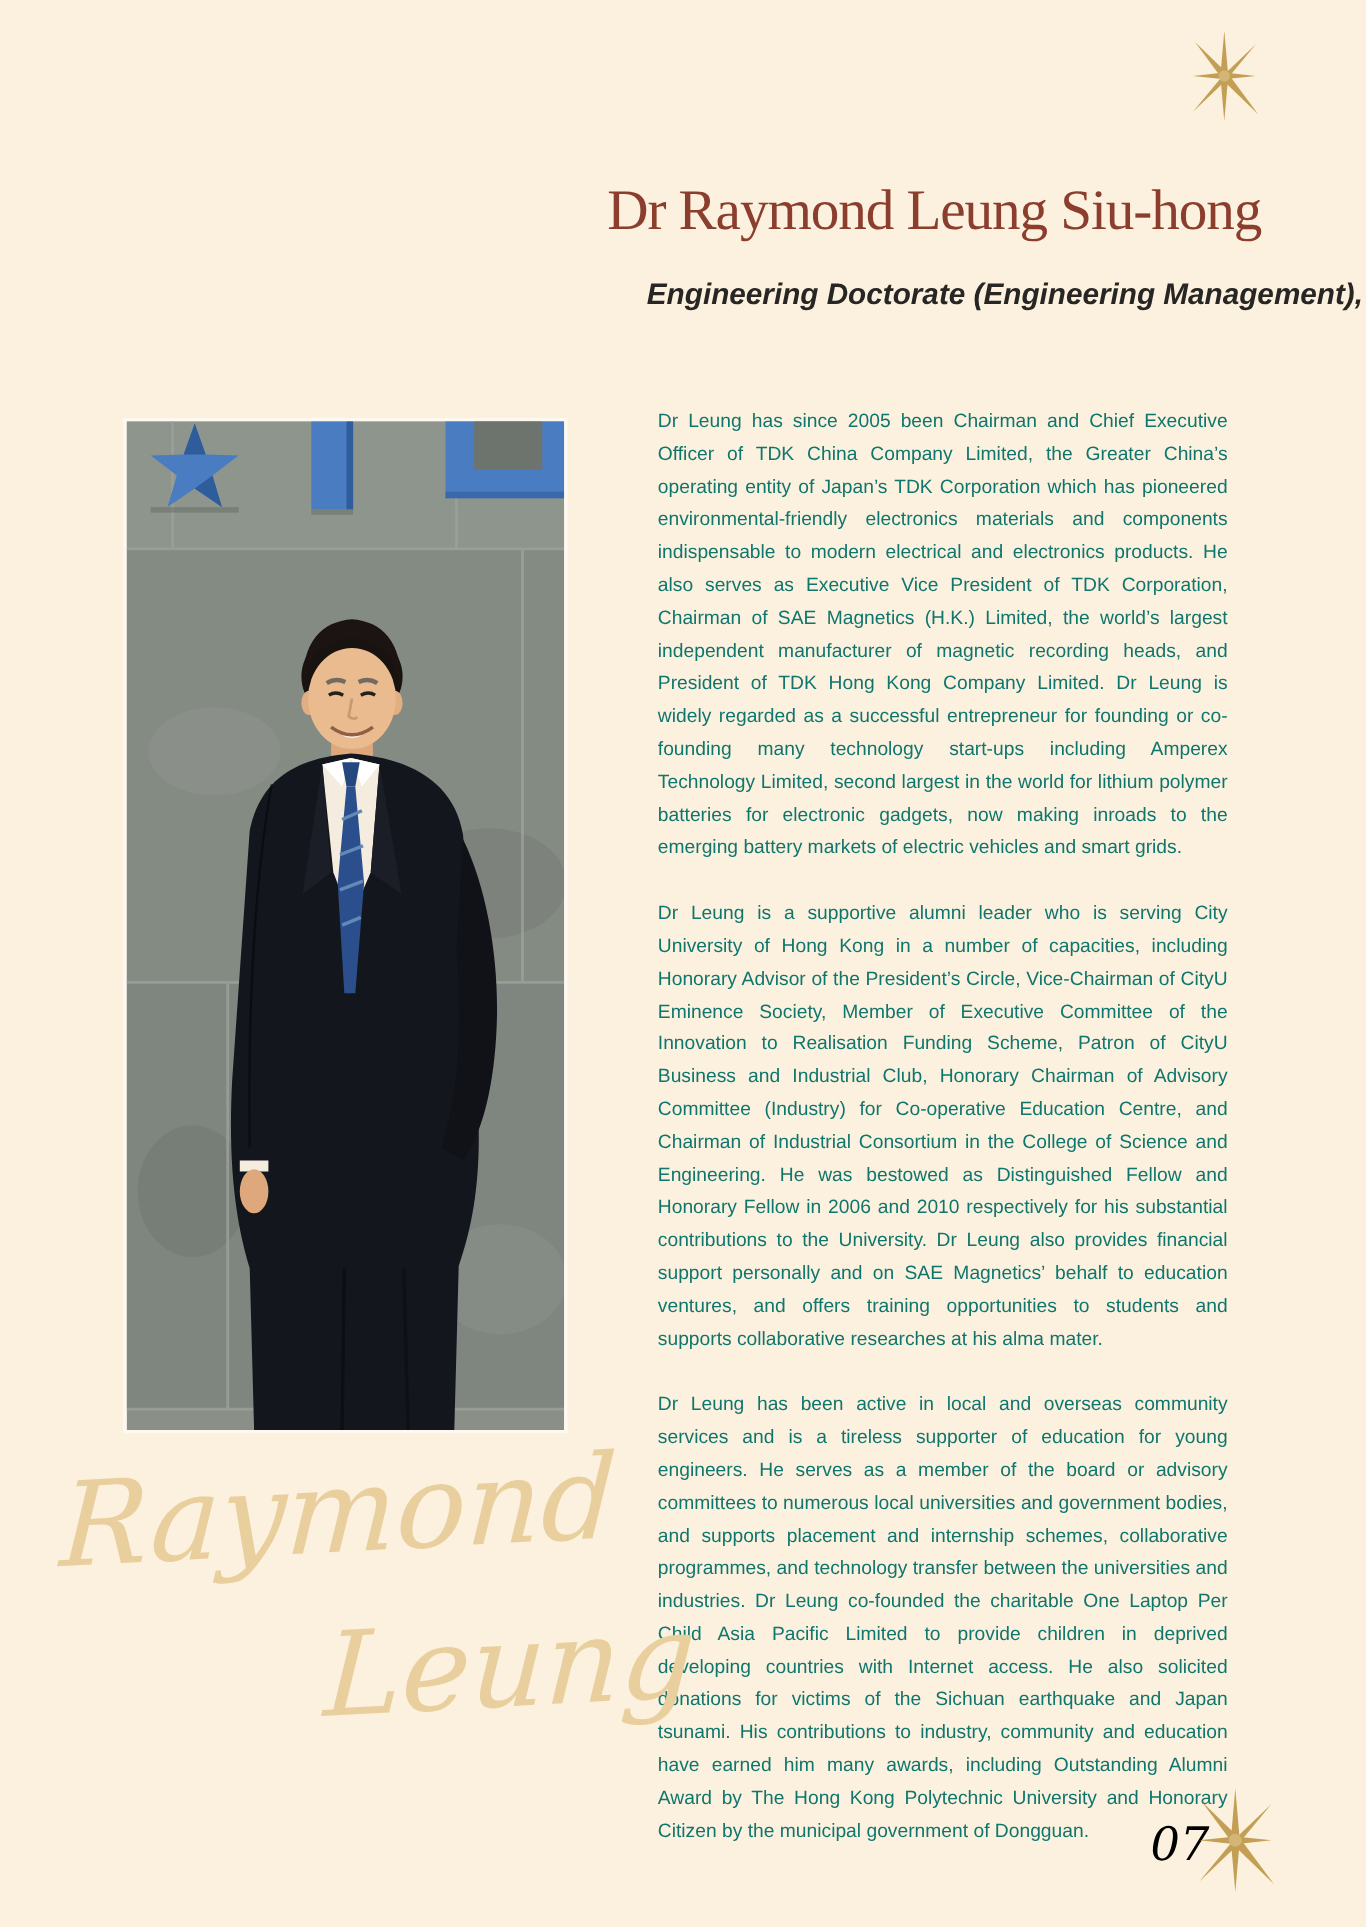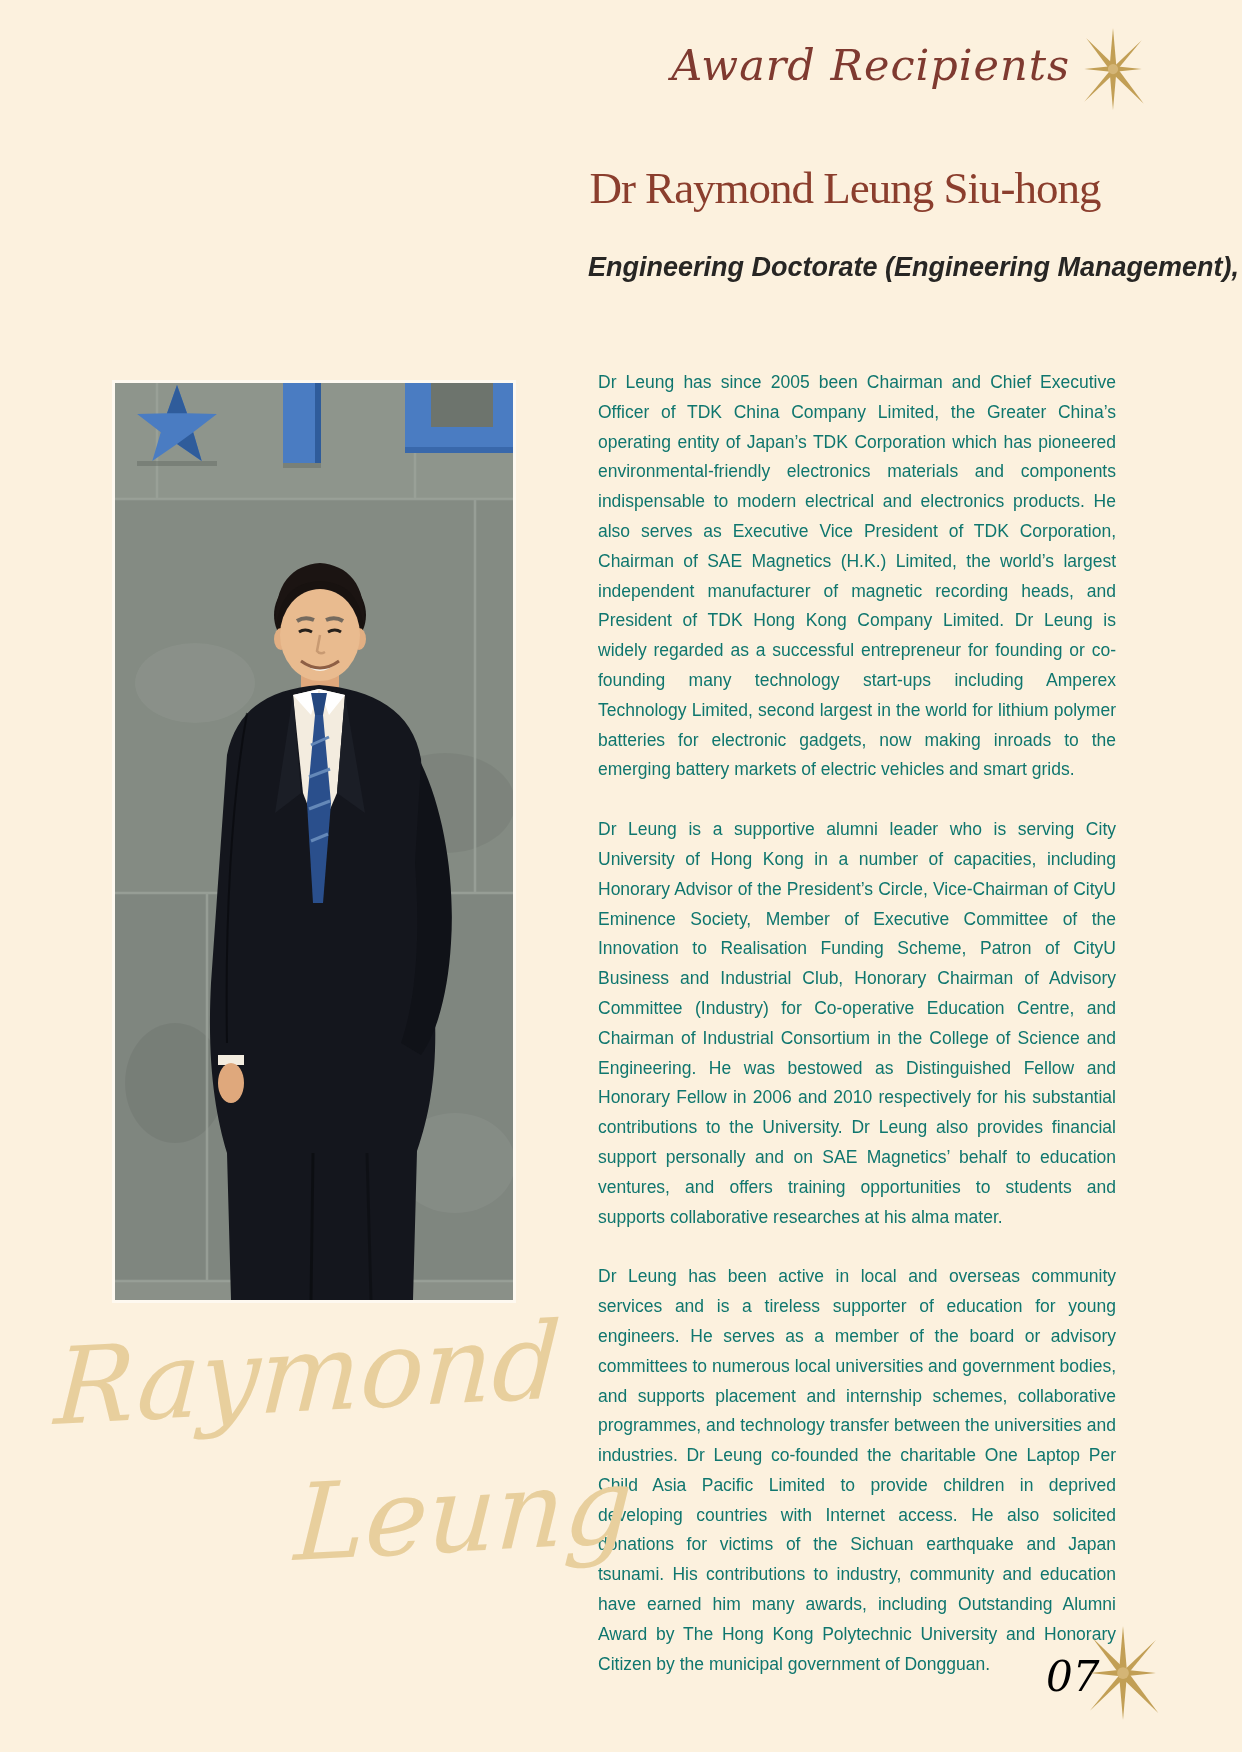--- a/index.html
+++ b/index.html
@@ -20,21 +20,21 @@
     white-space:nowrap;
   }
   .star{position:absolute;}
   .star-top{left:1072px;top:26px;width:82px;height:86px;}
   .star-bottom{left:1076px;top:1626px;width:94px;height:94px;}
   .title{
     position:absolute;left:552px;top:162px;width:586px;
     margin:0;
     font-family:"Liberation Serif",serif;
     font-weight:normal;
-    font-size:45px;
+    font-size:52px;
     letter-spacing:-1px;
     color:#8b3e2d;
     text-align:center;
     white-space:nowrap;
   }
   .subtitle{
     position:absolute;left:588px;top:252px;width:534px;
     font-style:italic;font-weight:bold;
     font-size:27px;
     color:#272624;
@@ -74,21 +74,20 @@
     font-style:italic;
     font-size:42px;
     color:#000000;
   }
 </style>
 </head>
 <body>
 
 <div class="page">
 
-  <span class="header-script">Award Recipients</span>
 
   <svg class="star star-top" viewBox="0 0 80 80" aria-hidden="true">
     <g fill="#c29f55">
       <polygon points="40,0 43.5,40 40,80 36.5,40"></polygon>
       <polygon points="12,40 40,43 68,40 40,37"></polygon>
       <polygon points="14,10 44.5,39.5 70,74 39.5,44.5"></polygon>
       <polygon points="68,12 41.8,43.7 12,72 38.2,40.3"></polygon>
     </g>
     <circle cx="40" cy="40" r="5" fill="#d4b576"></circle>
   </svg>

